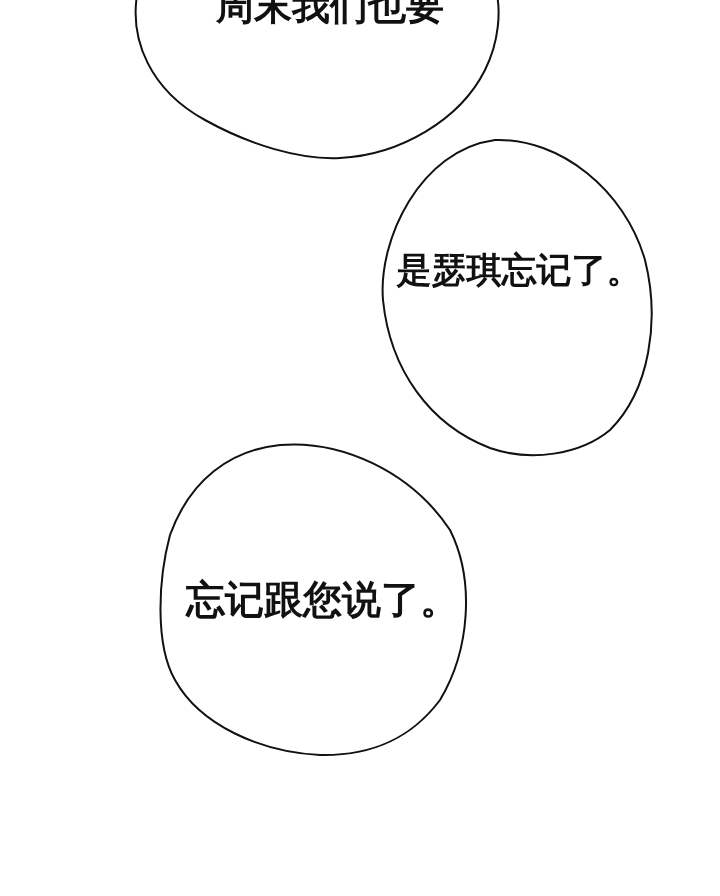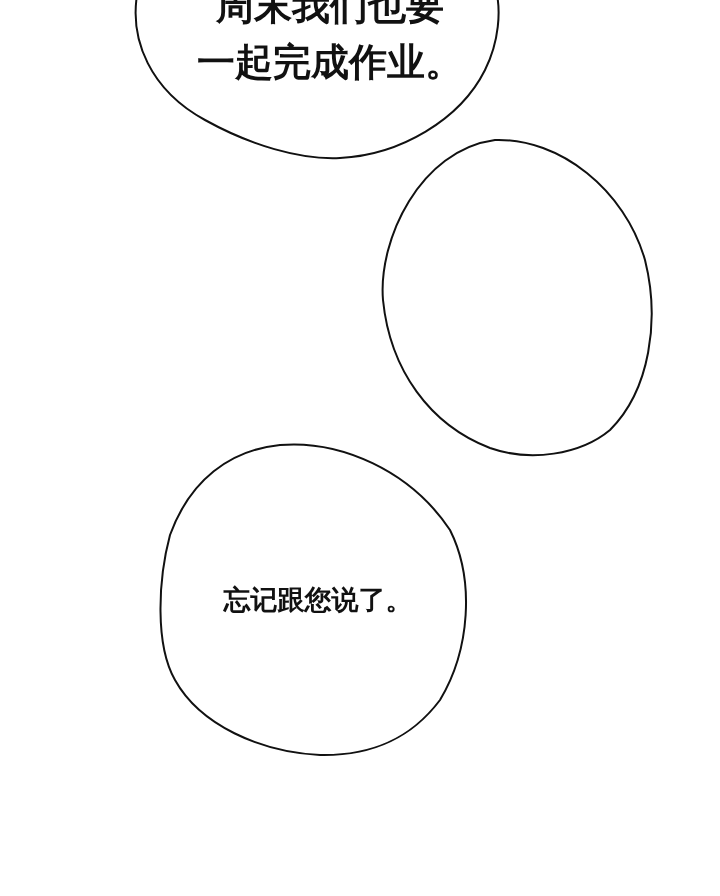--- a/index.html
+++ b/index.html
@@ -51,21 +51,21 @@
       left: 384px;
       top: 244px;
       width: 270px;
       font-size: 35px;
       line-height: 52px;
     }
     #text-3 {
       left: 186px;
       top: 574px;
       width: 264px;
-      font-size: 27px;
+      font-size: 39px;
       line-height: 52px;
     }
   </style>
 </head>
 <body>
 
 <div class="page">
   <svg class="bubbles" viewBox="0 0 720 896">
 
     <path class="bubble-path" d="M 137 -5
@@ -85,22 +85,22 @@
          C 340 440, 410 470, 450 530
          C 475 580, 470 650, 440 700
          C 410 740, 370 756, 320 755
          C 260 752, 200 725, 175 680
          C 155 645, 158 580, 170 535
          C 190 480, 230 450, 280 445 Z"></path>
   </svg>
 
   <div class="bubble-text" id="text-1">
     <span class="line">周末我们也要</span>
-    <span class="line">一起完成作业。</span>
   </div>
 
   <div class="bubble-text" id="text-2">
+    <span class="line">是瑟琪忘记了。</span>
   </div>
 
   <div class="bubble-text" id="text-3">
     <span class="line">忘记跟您说了。</span>
   </div>
 </div>
 
 </body></html>

